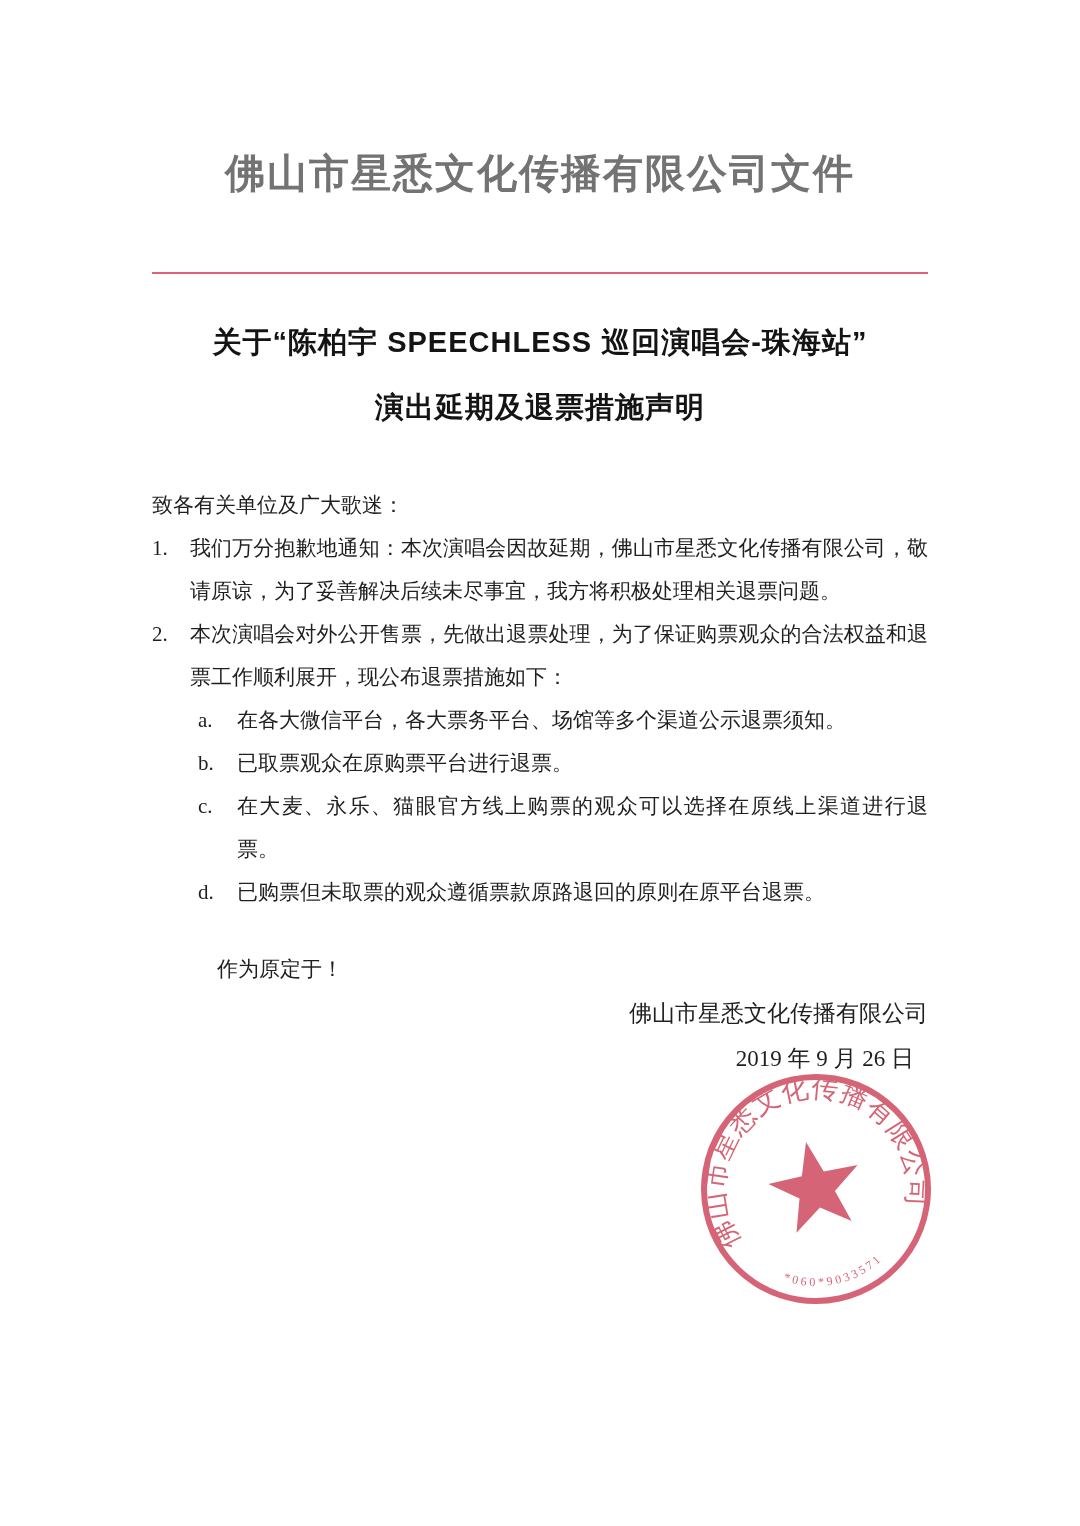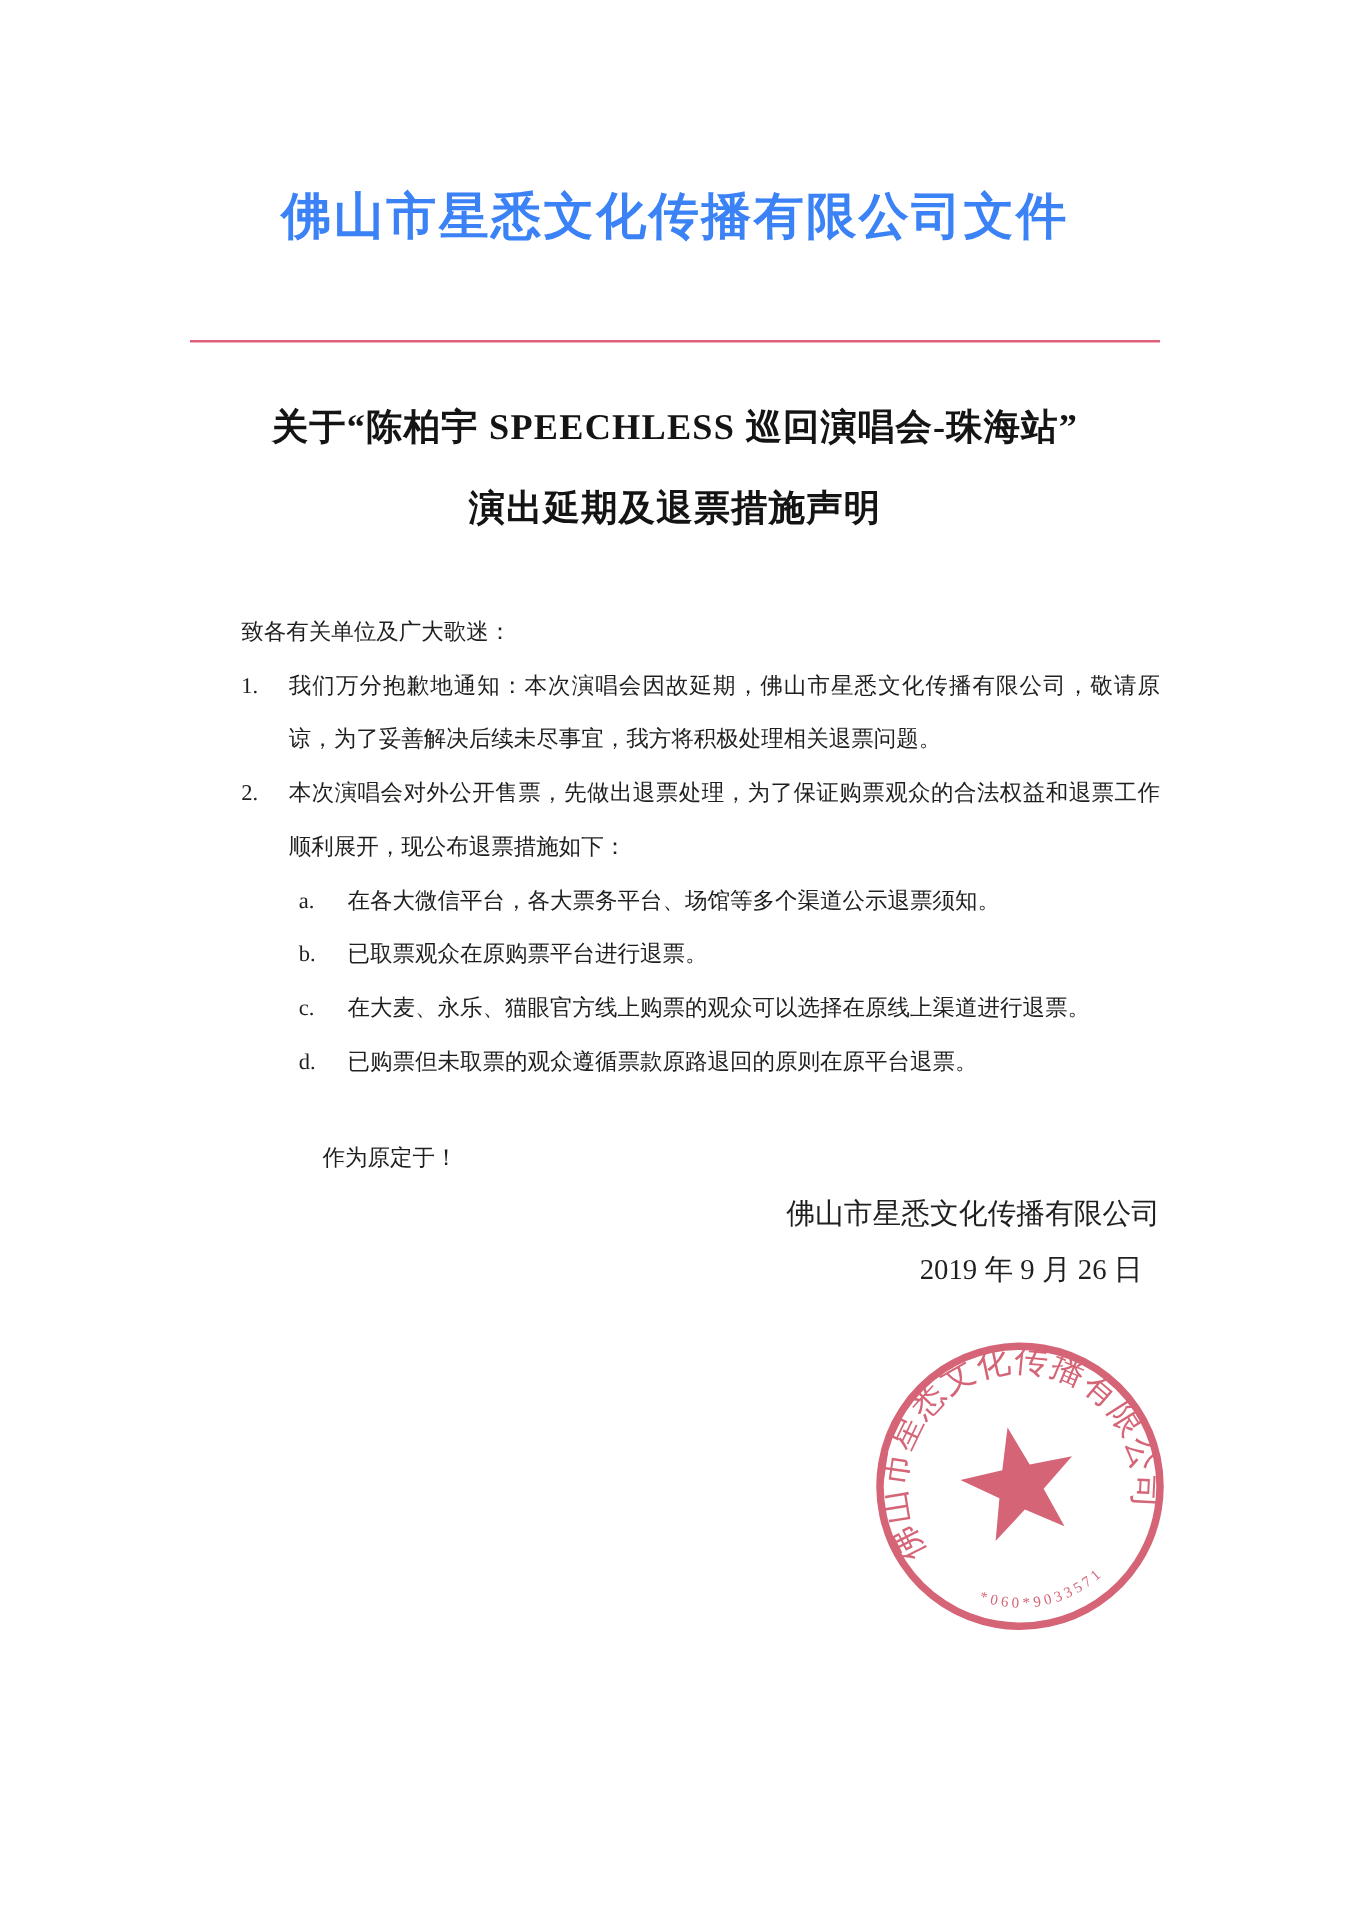--- a/index.html
+++ b/index.html
@@ -16,45 +16,44 @@
   .content { padding:0 152px; }
 
   .doc-title {
     margin-top:150px;
     text-align:center;
     font-family:"Liberation Sans","DejaVu Sans",sans-serif;
     font-weight:bold;
     font-size:40px;
     line-height:46px;
     letter-spacing:2px;
-    color:#3b82f6;
+    color:#737373;
   }
   .divider {
     display:block;
     margin-top:76px;
     border:none;
     border-top:2px solid #e0607a;
     height:0;
   }
   .subtitles {
     margin-top:36px;
     text-align:center;
-    font-family:Liberation Serif, serif;
+    font-family:Liberation Sans, sans-serif;
     font-weight:bold;
     font-size:29px;
     line-height:65px;
     letter-spacing:1px;
     color:#141414;
   }
   .body-block {
     margin-top:44px;
-    font-size:18px;
+    font-size:21px;
     line-height:43px;
     text-align:justify;
-    margin-left:41px;
   }
   .intro { text-indent:46px; }
   .list-item { display:flex; }
   .list-item .marker { flex:0 0 38px; width:38px; }
   .list-item .text { flex:1; text-align:justify; }
   .sub-item { margin-left:46px; }
   .sub-item .marker { flex:0 0 39px; width:39px; }
   .closing { margin-top:34px; padding-left:65px; }
   .signature-block {
     position:relative;

